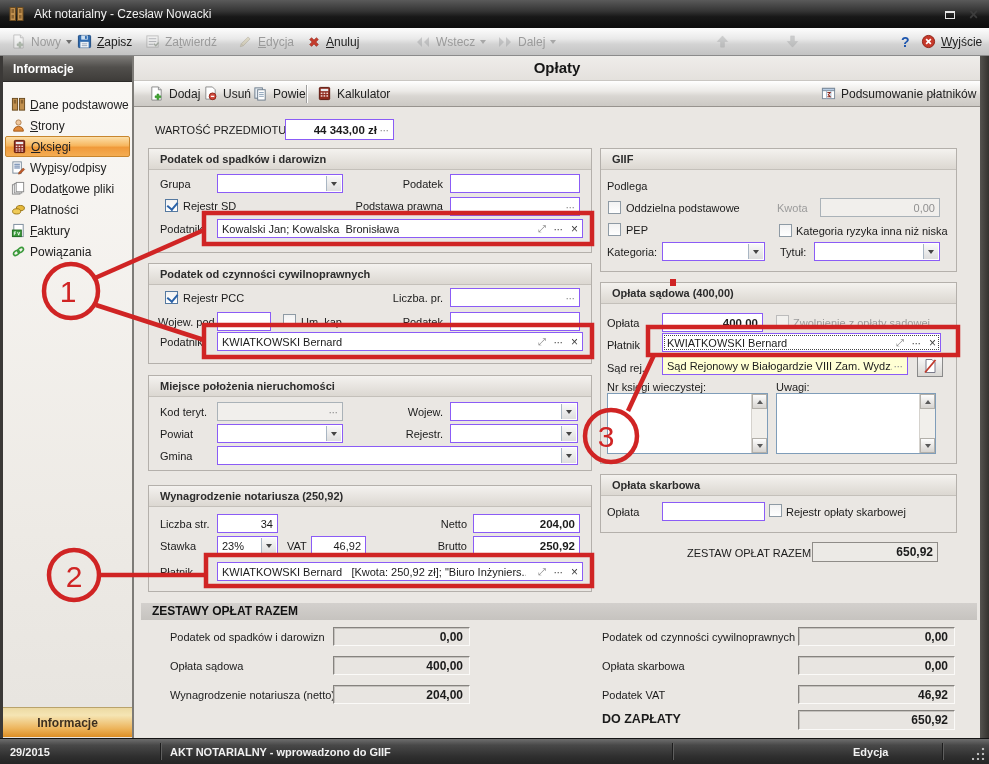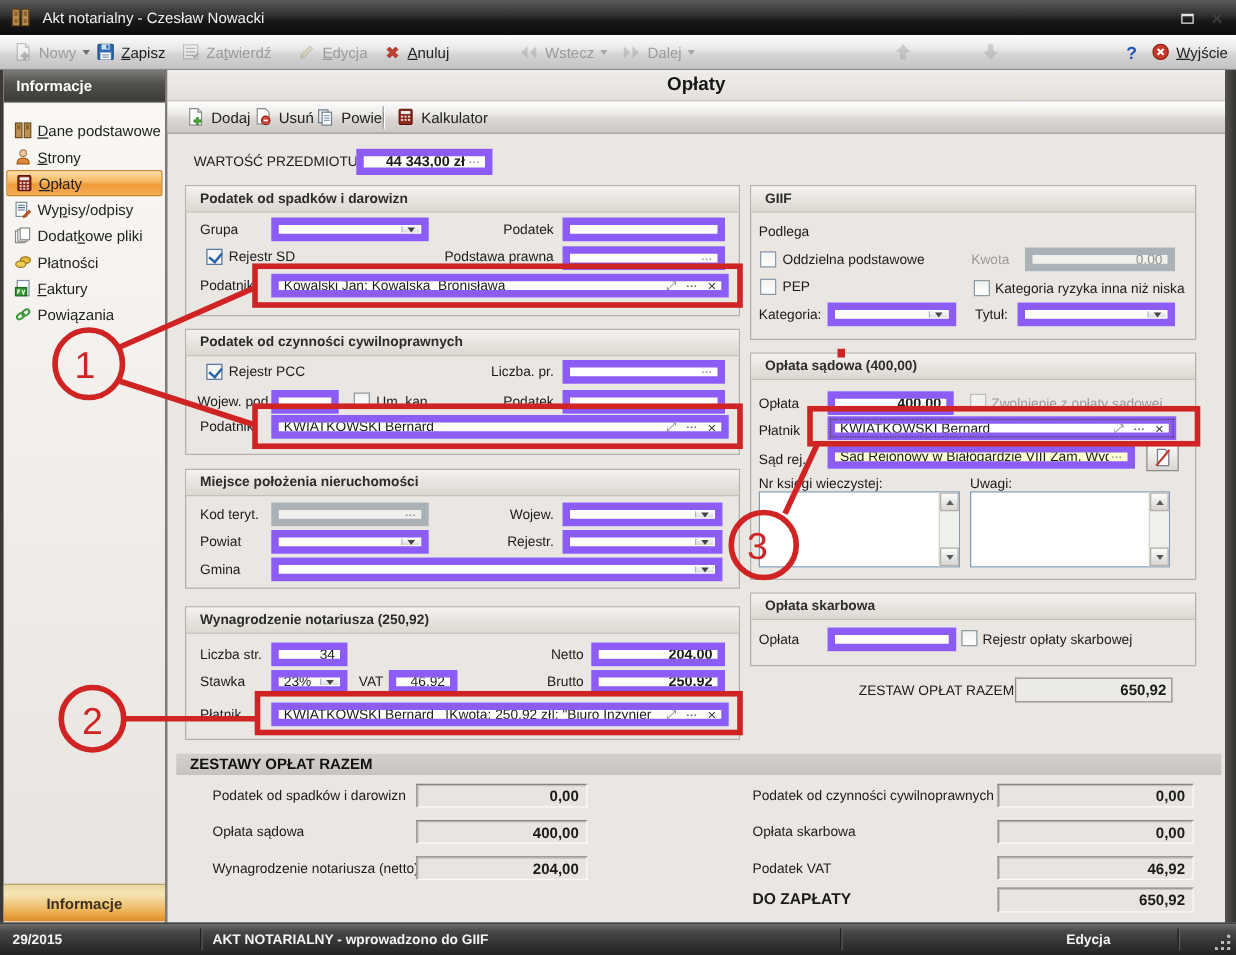--- a/index.html
+++ b/index.html
@@ -76,21 +76,21 @@
      radial-gradient(circle at 6px 12px,#bbb 1.2px,transparent 1.6px),
      radial-gradient(circle at 1px 12px,#bbb 1.2px,transparent 1.6px)}
 
   
   .gb{position:absolute;border:1px solid #b4b0ab;background:#eae7e3}
   .gb-h{height:21px;background:linear-gradient(#f4f2ef,#dedAD4 90%,#dcd8d2);
     border-bottom:1px solid #c4c0ba;font-weight:bold;font-size:11px;line-height:21px;
     padding-left:11px;color:#2c2c2c;white-space:nowrap;overflow:hidden}
 
   
-  .fld{position:absolute;background:#fff;border:6px solid #8b5cf6;display:flex;
+  .fld{position:absolute;background:#fff;border:1px solid #8b5cf6;display:flex;
     align-items:center;padding:0 4px;overflow:hidden}
   .fld .fv{white-space:pre;overflow:hidden}
   .fld.num{justify-content:flex-end}
   .fld.dis{background:#f1efec;border-color:#aab2b8;color:#8f8f8f}
   .fld.yellow{background:#ffffd4}
   .fld.flat{background:#eceae6;border:1px solid #8f8c88}
   .focusdots{outline:1px dotted #444;outline-offset:-3px}
   .dd{position:absolute;right:1px;top:1px;bottom:1px;width:15px;
     background:linear-gradient(#f9f9f9,#dedede);border-left:1px solid #a9b6c3;
     display:flex;align-items:center;justify-content:center}
@@ -303,21 +303,21 @@
               <rect x="10" y="7" width="1.8" height="1.6"></rect>
               <rect x="4" y="9.8" width="1.8" height="1.6"></rect>
               <rect x="7" y="9.8" width="1.8" height="1.6"></rect>
               <rect x="10" y="9.8" width="1.8" height="1.6"></rect>
               <rect x="4" y="12.3" width="1.8" height="1.2"></rect>
               <rect x="7" y="12.3" width="1.8" height="1.2"></rect>
               <rect x="10" y="12.3" width="1.8" height="1.2"></rect>
             </g>
           </svg>
         </span>
-      <span><span></span><span class="u">O</span><span>płaty</span></span>
+      <span><span></span><span class="u">O</span><span>księgi</span></span>
     </div>
     <div class="sb-item" style="top:101px">
       <span>
           <svg width="15" height="15" viewBox="0 0 16 16">
             <rect x="2" y="2" width="9" height="12" fill="#fff" stroke="#7a8a9a"></rect>
             <line x1="3.5" y1="4.5" x2="9.5" y2="4.5" stroke="#4a6a9a"></line>
             <line x1="3.5" y1="6.5" x2="9.5" y2="6.5" stroke="#4a6a9a"></line>
             <line x1="3.5" y1="8.5" x2="9.5" y2="8.5" stroke="#4a6a9a"></line>
             <path d="M8.5 13l4.5-4.5 1.6 1.6-4.5 4.5-2.1.5z" fill="#c05a2a" stroke="#7a3a14" stroke-width=".5"></path>
           </svg>
@@ -414,20 +414,32 @@
             <rect x="4" y="7" width="1.8" height="1.6"></rect>
             <rect x="7" y="7" width="1.8" height="1.6"></rect>
             <rect x="10" y="7" width="1.8" height="1.6"></rect>
             <rect x="4" y="9.8" width="1.8" height="1.6"></rect>
             <rect x="7" y="9.8" width="1.8" height="1.6"></rect>
             <rect x="10" y="9.8" width="1.8" height="1.6"></rect>
           </g>
         </svg>
       </span>
     <span>Kalkulator</span>
+  </div>
+  <div class="tbtn" style="left:818px;top:83px;z-index:2">
+    <span>
+        <svg width="15" height="15" viewBox="0 0 16 16">
+          <rect x="1.5" y="2.5" width="13" height="11" fill="#fff" stroke="#7a8a9a"></rect>
+          <rect x="1.5" y="2.5" width="13" height="2.5" fill="#b8cce4" stroke="#7a8a9a"></rect>
+          <line x1="6" y1="5" x2="6" y2="13.5" stroke="#9ab0c8"></line>
+          <line x1="10.5" y1="5" x2="10.5" y2="13.5" stroke="#9ab0c8"></line>
+          <path d="M6.8 7h3l-2 2.2 2 2.2h-3" fill="none" stroke="#8e2a1e" stroke-width="1.1"></path>
+        </svg>
+      </span>
+    <span>Podsumowanie płatników</span>
   </div>
 
   <span class="lb" style="left:155px;top:124px">WARTOŚĆ PRZEDMIOTU</span>
   <div class="fld num" style="left:285px;top:119px;width:109px;height:21px;padding-right:16px">
     <span class="fv bold" style="font-size:11.5px">44 343,00 zł</span>
     <span class="sfx">
         <span class="ic-ellipsis dim"></span>
       </span>
   </div>
 

